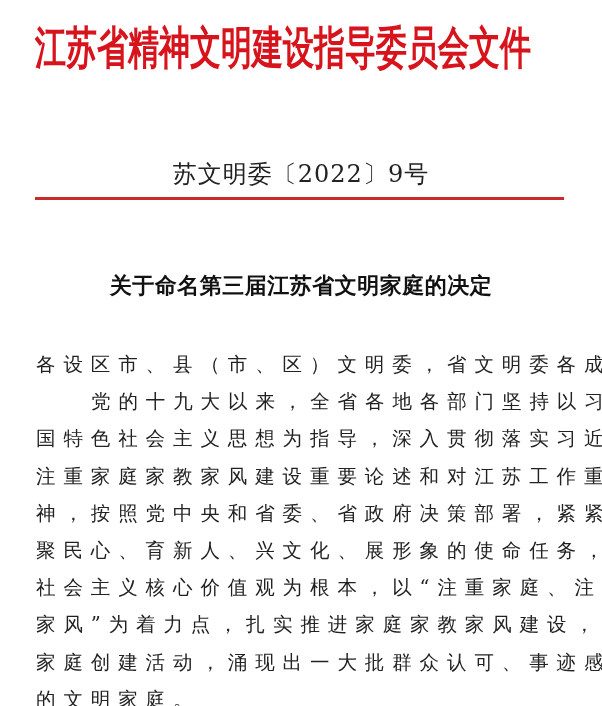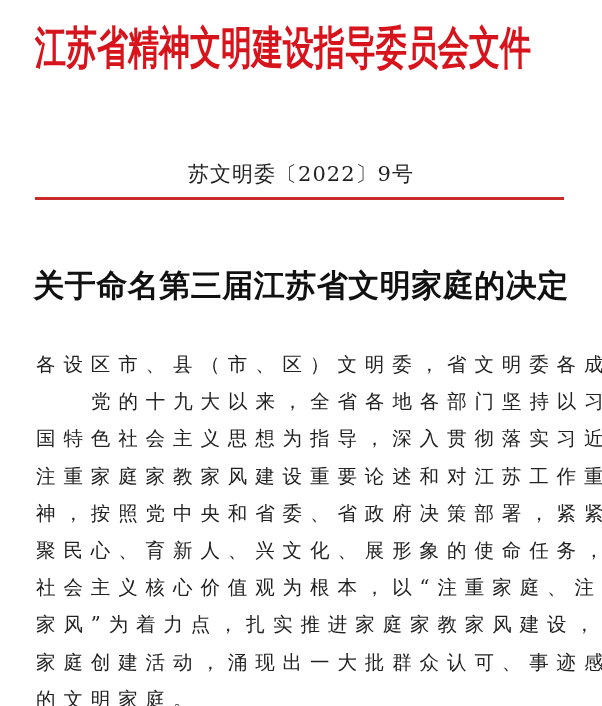--- a/index.html
+++ b/index.html
@@ -29,40 +29,40 @@
       letter-spacing: 0px;
       transform: scaleY(1.45);
       transform-origin: left center;
     }
     .doc-number {
       position: absolute;
       left: 0;
       top: 162px;
       width: 602px;
       text-align: center;
-      font-size: 21px;
+      font-size: 24px;
       color: #222;
       line-height: 24px;
       letter-spacing: 1px;
     }
     .red-rule {
       position: absolute;
       left: 35px;
       top: 197px;
       width: 529px;
       height: 3px;
       background: #c92a2a;
     }
     .doc-title {
       position: absolute;
       left: 0;
       top: 268px;
       width: 602px;
       text-align: center;
-      font-size: 31px;
+      font-size: 22px;
       font-weight: bold;
       color: #111;
       line-height: 34px;
       letter-spacing: 0.5px;
     }
     .doc-body {
       position: absolute;
       left: 36px;
       top: 346px;
       width: 530px;

